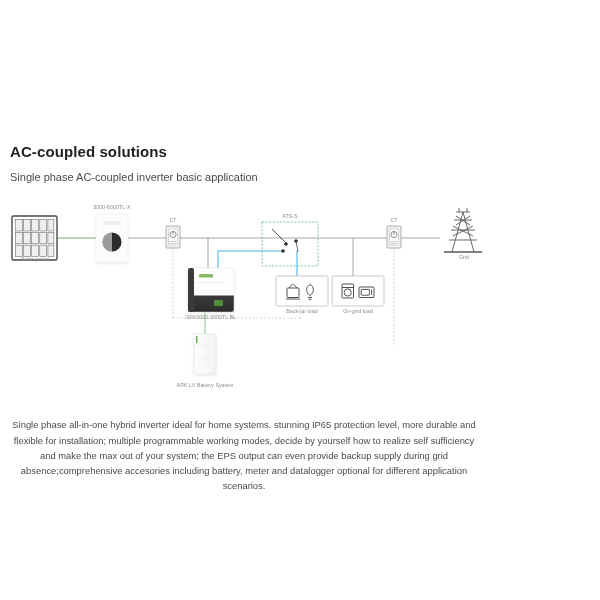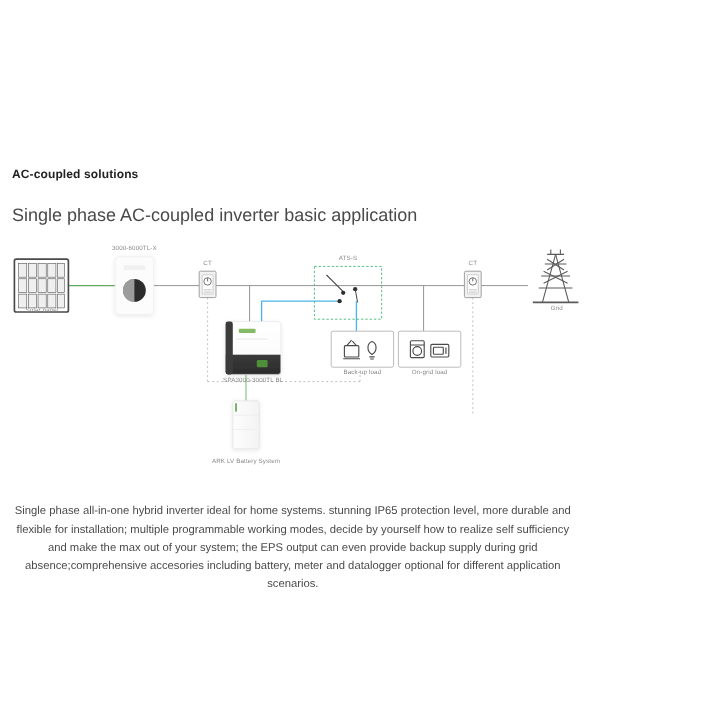--- a/index.html
+++ b/index.html
@@ -19,30 +19,30 @@
   .page {
     position: absolute;
     left: 0; top: 0;
     width: 600px; height: 600px;
   }
   
   .heading {
     position: absolute;
     left: 10px;
     top: 133px;
-    font-size: 10px;
+    font-size: 15px;
     font-weight: bold;
     color: #222222;
     letter-spacing: 0.1px;
   }
   .subheading {
     position: absolute;
     left: 10px;
     top: 171px;
-    font-size: 15px;
+    font-size: 11px;
     font-weight: normal;
     color: #4a4a4a;
   }
   
   .diagram {
     position: absolute;
     left: 0;
     top: 196px;
     width: 600px;
     height: 210px;

